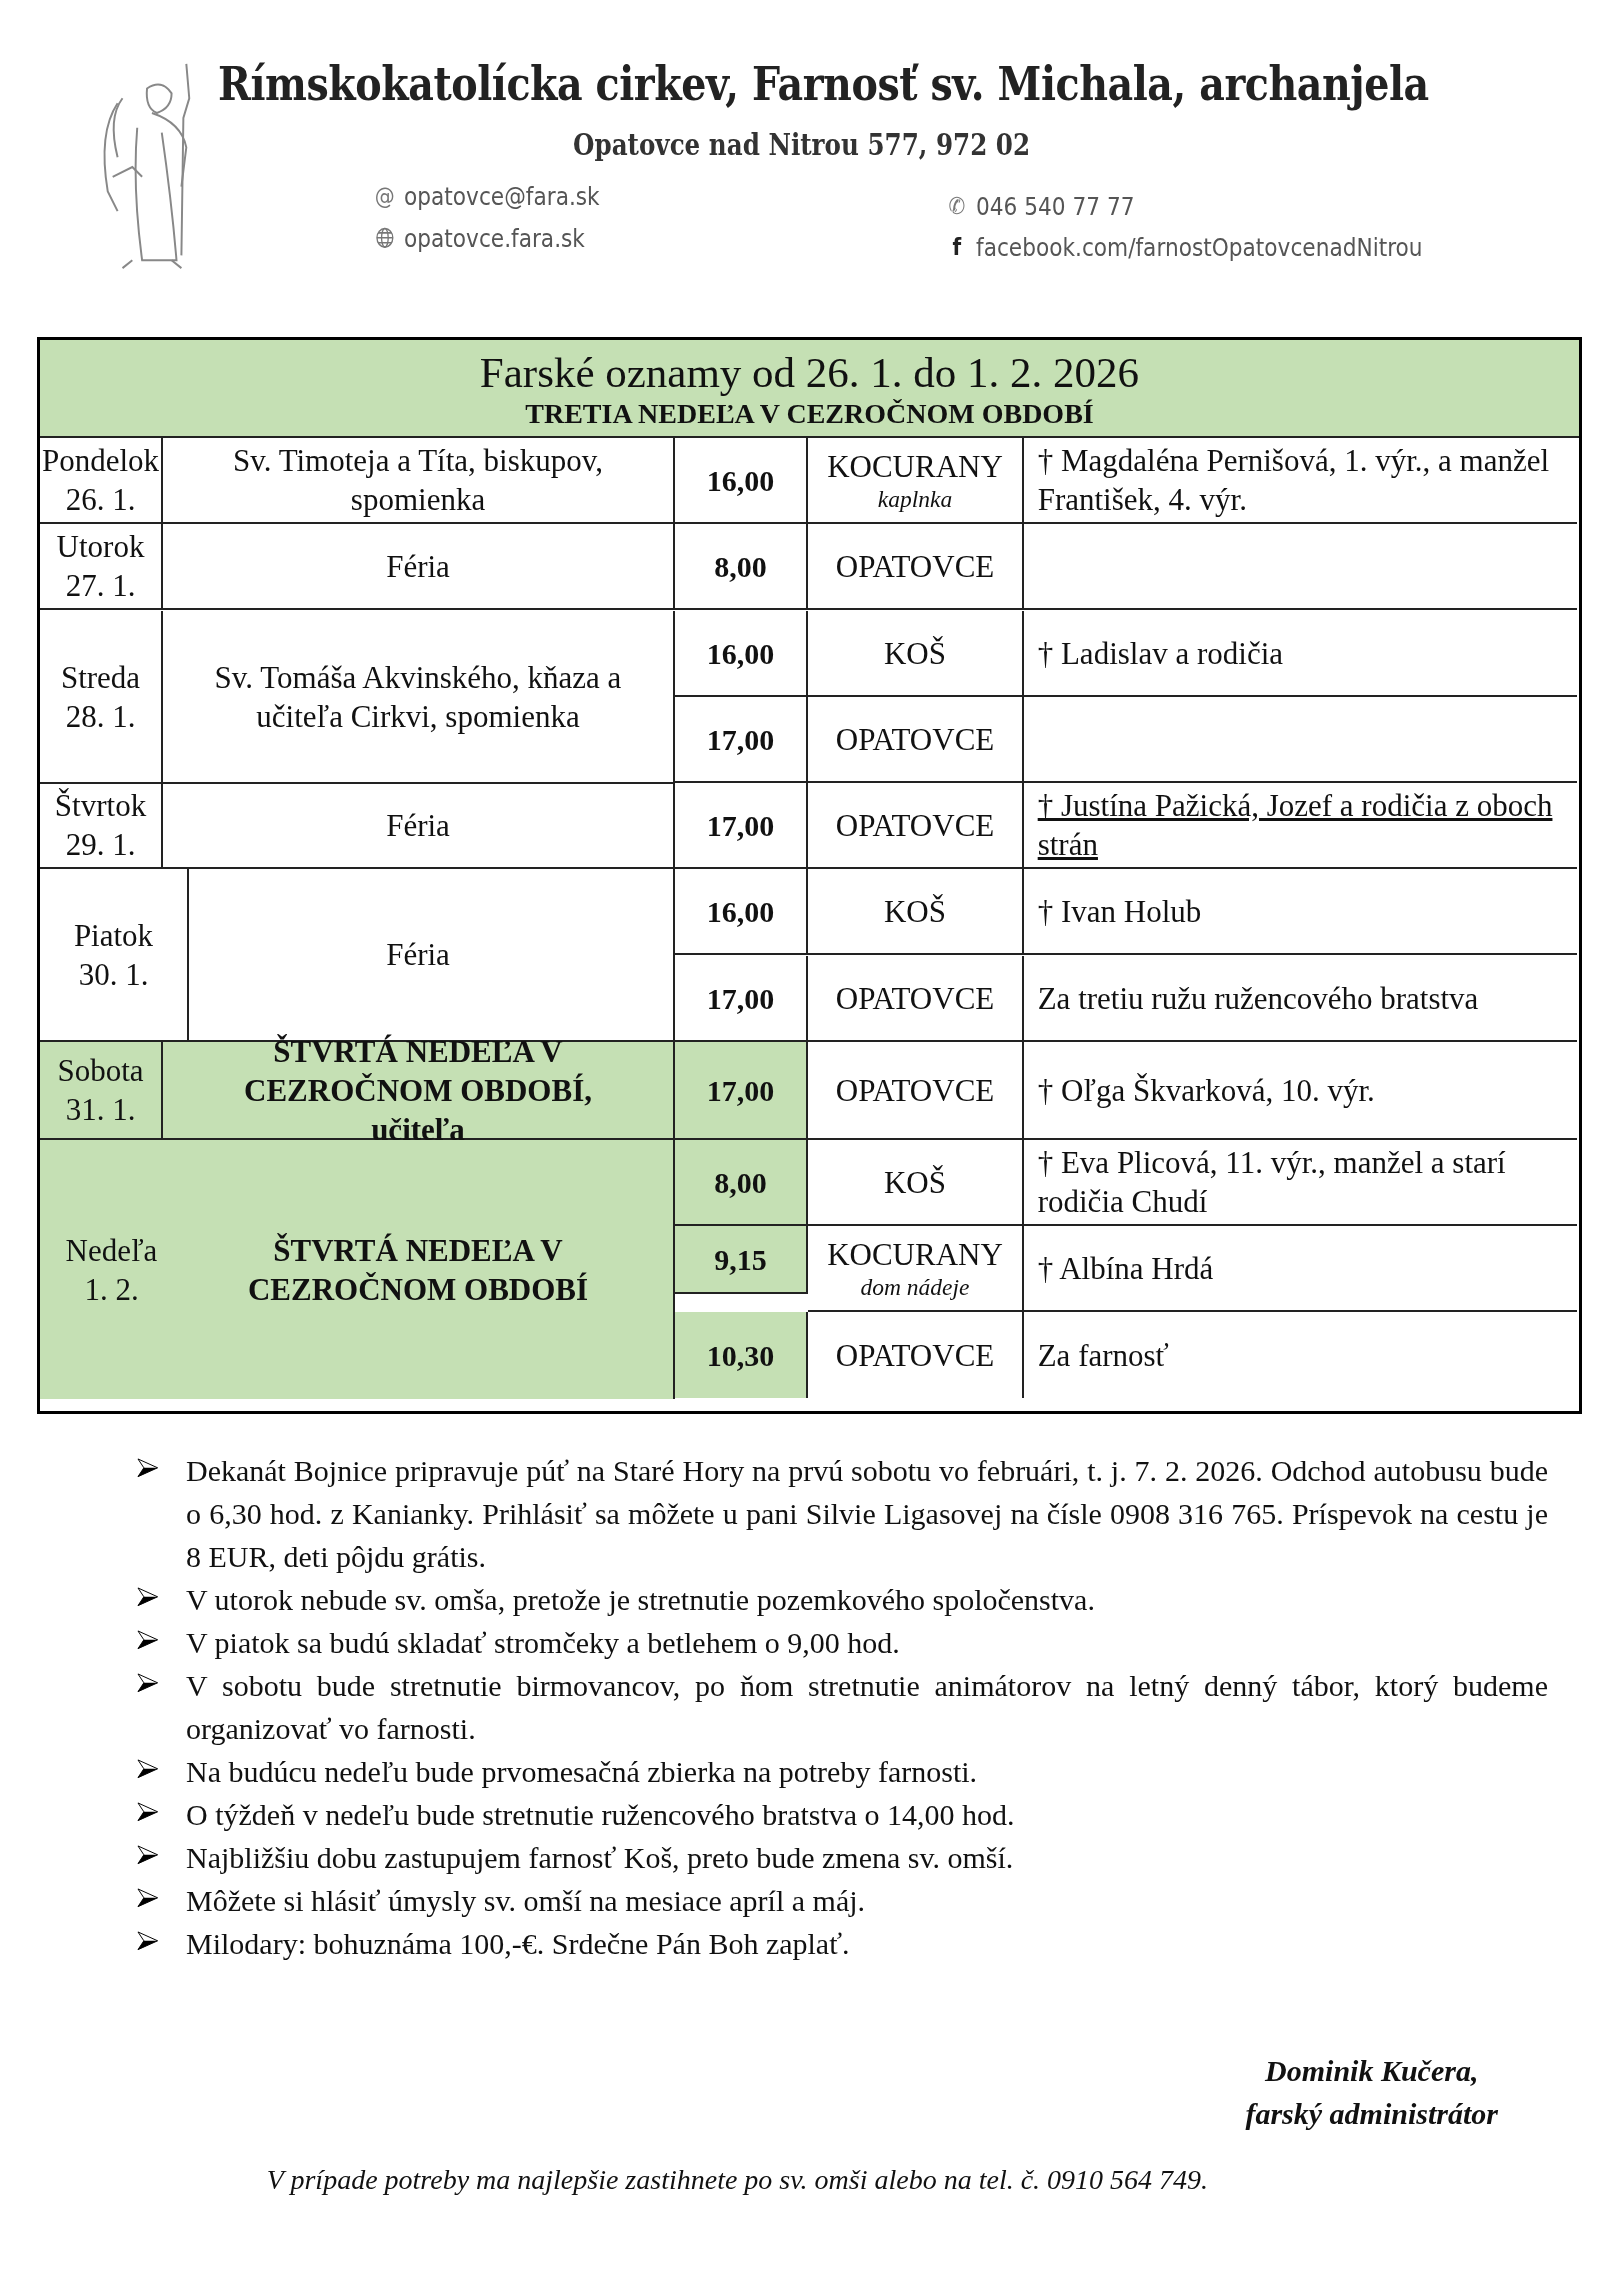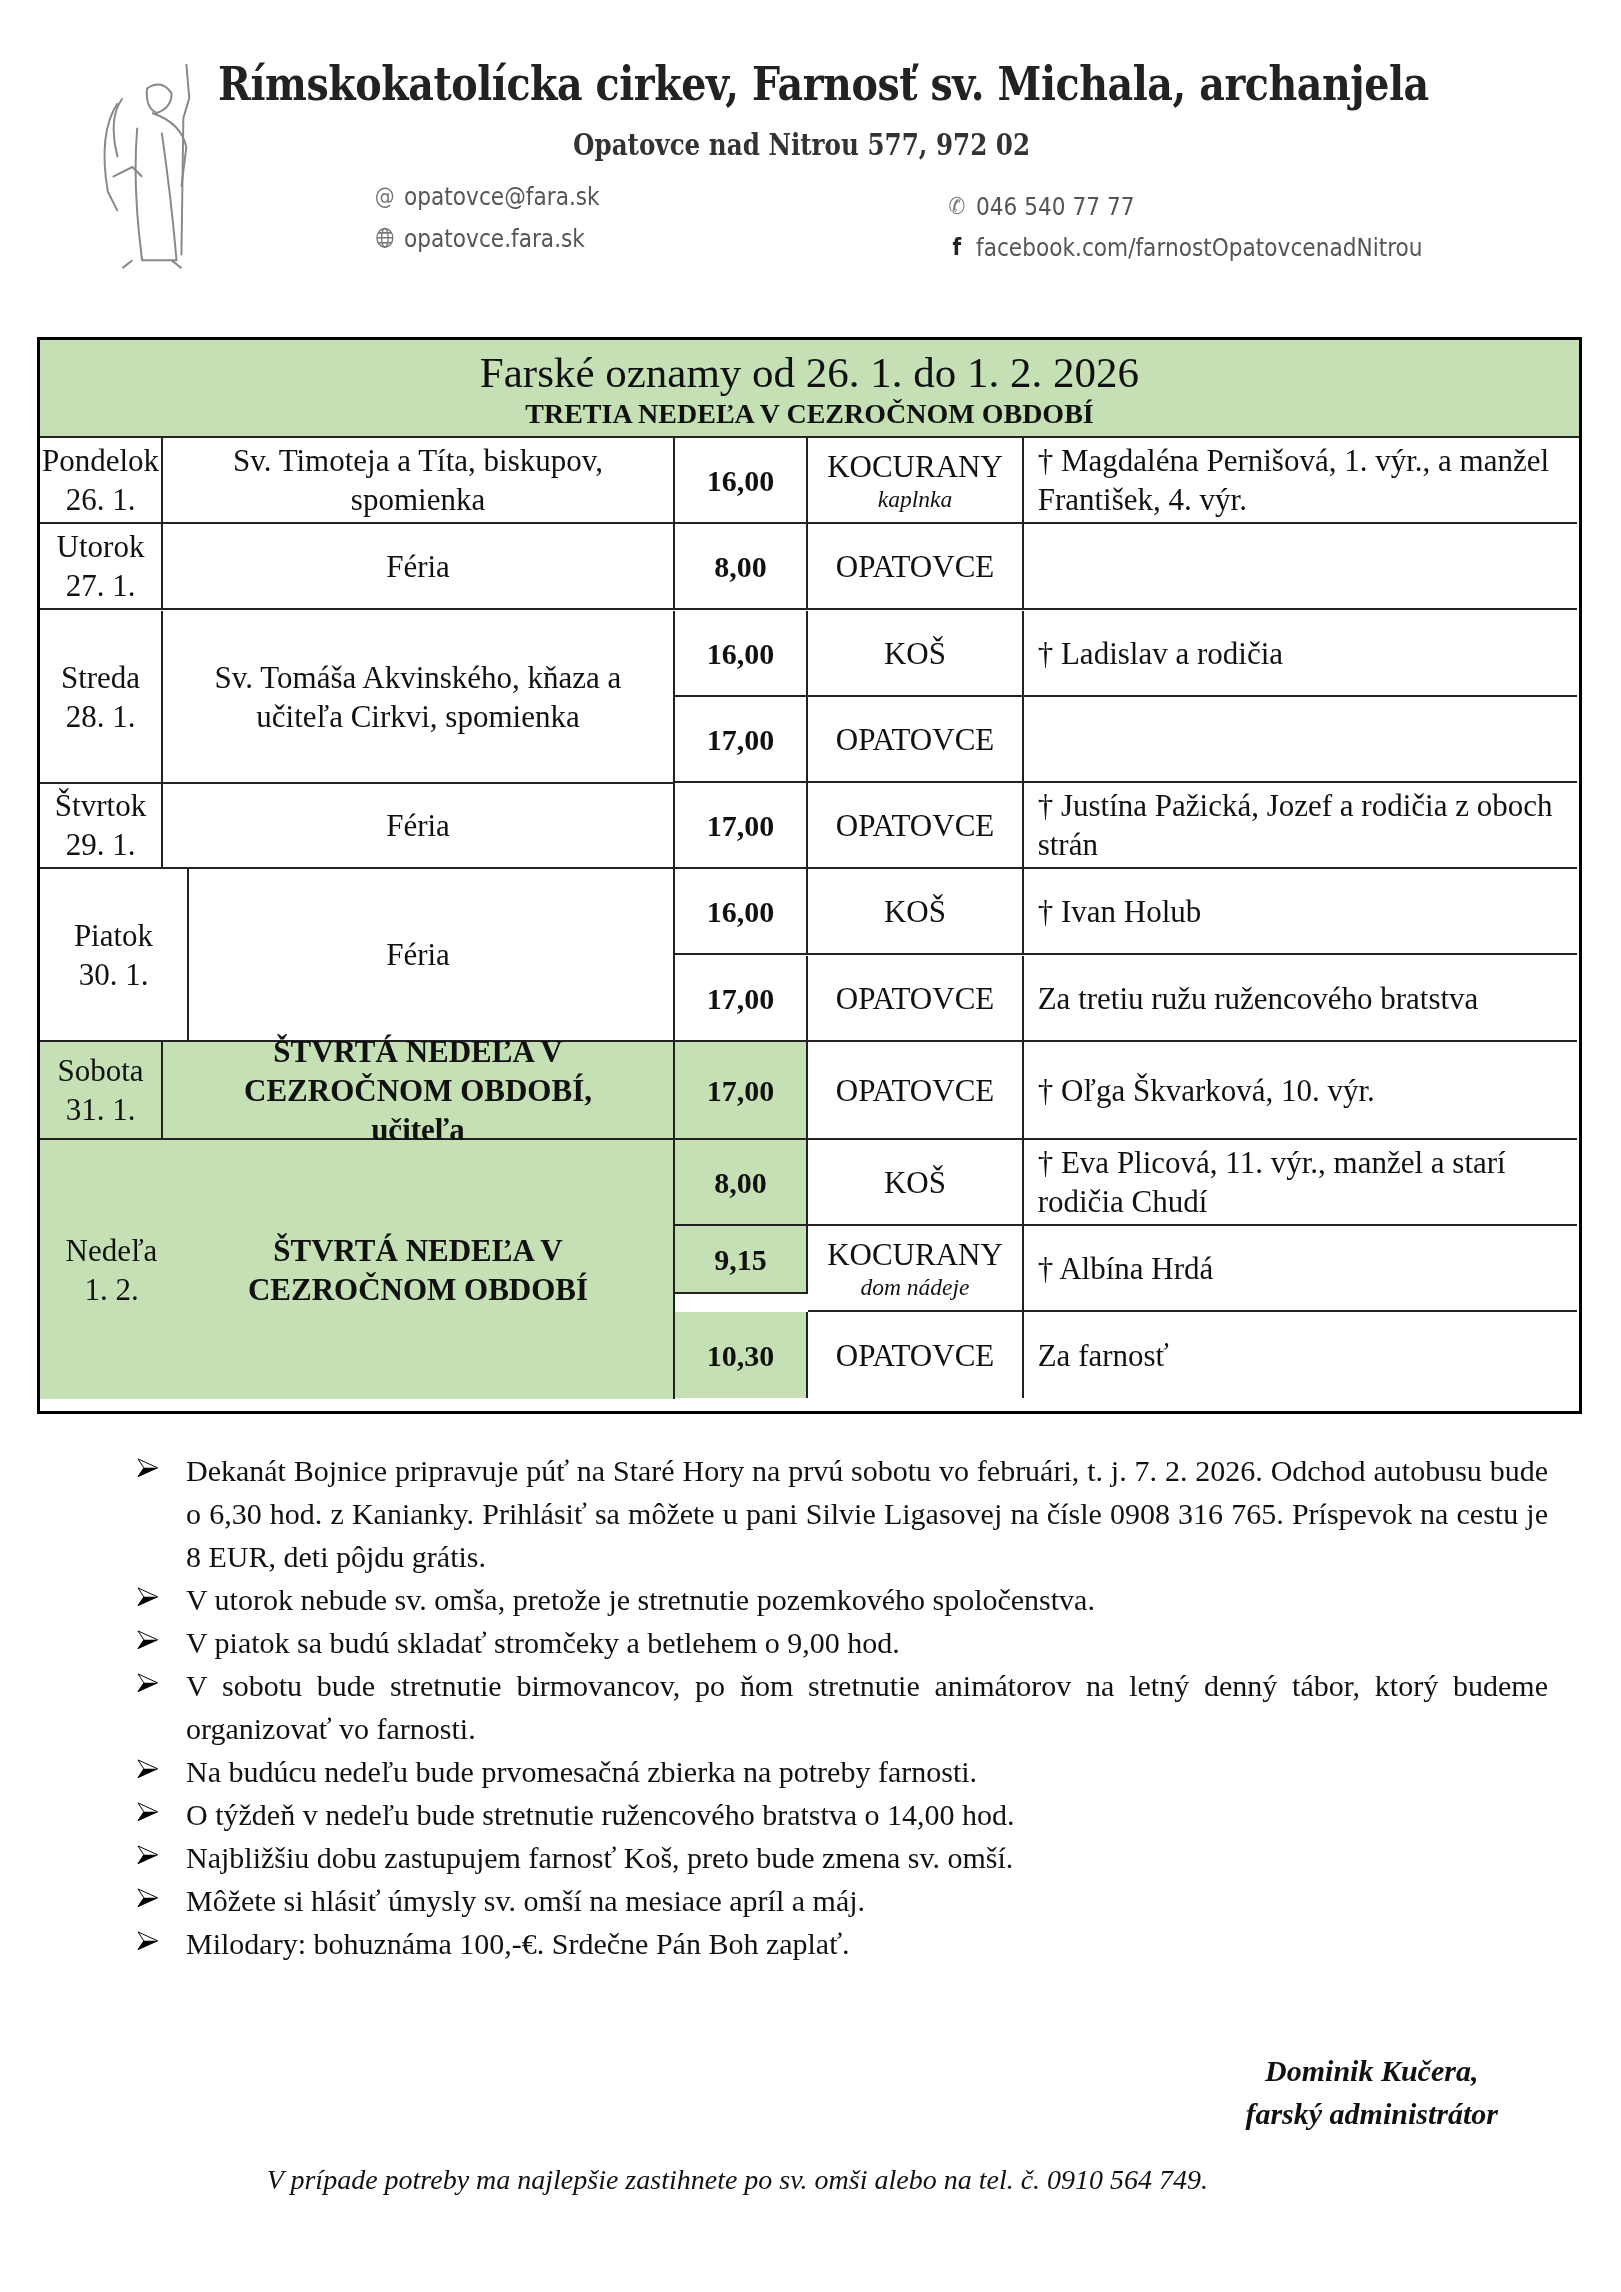--- a/index.html
+++ b/index.html
@@ -170,21 +170,21 @@
       </div>
       <div class="cell feast" style="left: 123px; width: 512px; top: 443px; height: 86px;">
         <span style="padding: 0px 39px;">Féria</span>
       </div>
       <div class="cell time" style="left: 635px; width: 133px; top: 443px; height: 86px;">
         <span>17,00</span>
       </div>
       <div class="cell place" style="left: 768px; width: 216px; top: 443px; height: 86px;">
         <span>OPATOVCE</span>
       </div>
-      <div class="cell left last" style="left: 984px; width: 553px; top: 443px; height: 86px;">
+      <div class="cell left last" style="left: 984px; width: 553px; top: 443px; height: 86px; text-decoration: underline;">
         <span style="padding-right: 19.6px;">† Justína Pažická, Jozef a rodičia z oboch strán</span>
       </div>
       <div class="cell day" style="left: 0px; width: 149px; top: 529px; height: 173px;">
         <span>Piatok</span>
         <span>30. 1.</span>
       </div>
       <div class="cell feast" style="left: 123px; width: 512px; top: 529px; height: 173px;">
         <span style="padding: 0px 39px;">Féria</span>
       </div>
       <div class="cell time" style="left: 635px; width: 133px; top: 529px; height: 86px;">

